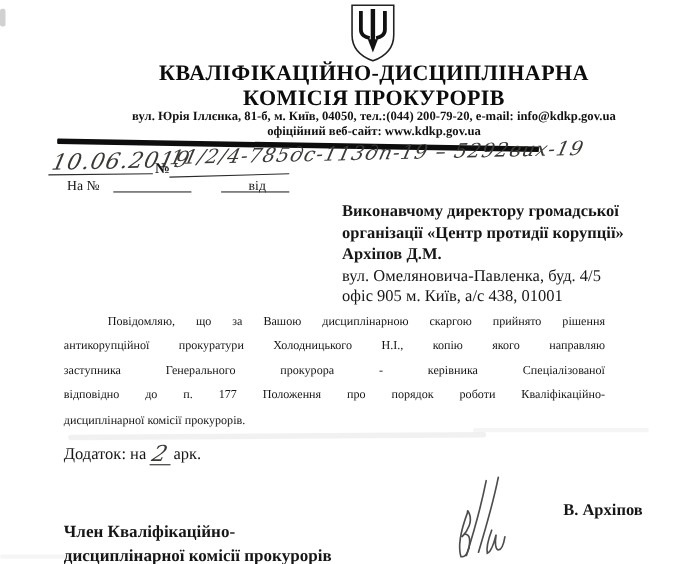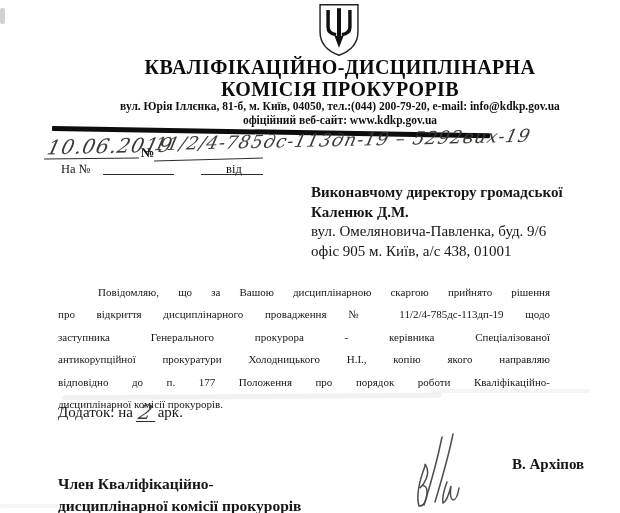--- a/index.html
+++ b/index.html
@@ -110,30 +110,30 @@
   <div class="abs hand hand-number">11/2/4-785дс-113дп-19 – 5292вих-19</div>
   <div class="abs uline u-num"></div>
 
   <div class="abs reply-label">На №</div>
   <div class="abs uline u-reply1"></div>
   <div class="abs reply-from">від</div>
   <div class="abs uline u-reply2"></div>
 
   <div class="abs recipient">
     <div class="b">Виконавчому директору громадської</div>
-    <div class="b">Каленюк Д.М.</div>
-    <div>вул. Омеляновича-Павленка, буд. 9/6</div>
+    <div class="b">організації «Центр протидії корупції»</div>
+    <div class="b">Архіпов Д.М.</div>
+    <div>вул. Омеляновича-Павленка, буд. 4/5</div>
     <div>офіс 905 м. Київ, а/с 438, 01001</div>
   </div>
 
   <div class="abs body">
     <div class="body-line first">Повідомляю, що за Вашою дисциплінарною скаргою прийнято рішення</div>
-    <div class="body-line">про відкриття дисциплінарного провадження № 11/2/4-785дс-113дп-19 щодо</div>
+    <div class="body-line">антикорупційної прокуратури Холодницького Н.І., копію якого направляю</div>
     <div class="body-line">заступника Генерального прокурора - керівника Спеціалізованої</div>
-    <div class="body-line">антикорупційної прокуратури Холодницького Н.І., копію якого направляю</div>
     <div class="body-line">відповідно до п. 177 Положення про порядок роботи Кваліфікаційно-</div>
     <div class="body-line last">дисциплінарної комісії прокурорів.</div>
   </div>
 
   <div class="abs attachment">
     <span>Додаток: на</span><span class="count-wrap"><span class="hand">2</span></span><span>арк.</span>
   </div>
 
   <div class="abs signoff">
     <div>Член Кваліфікаційно-</div>

